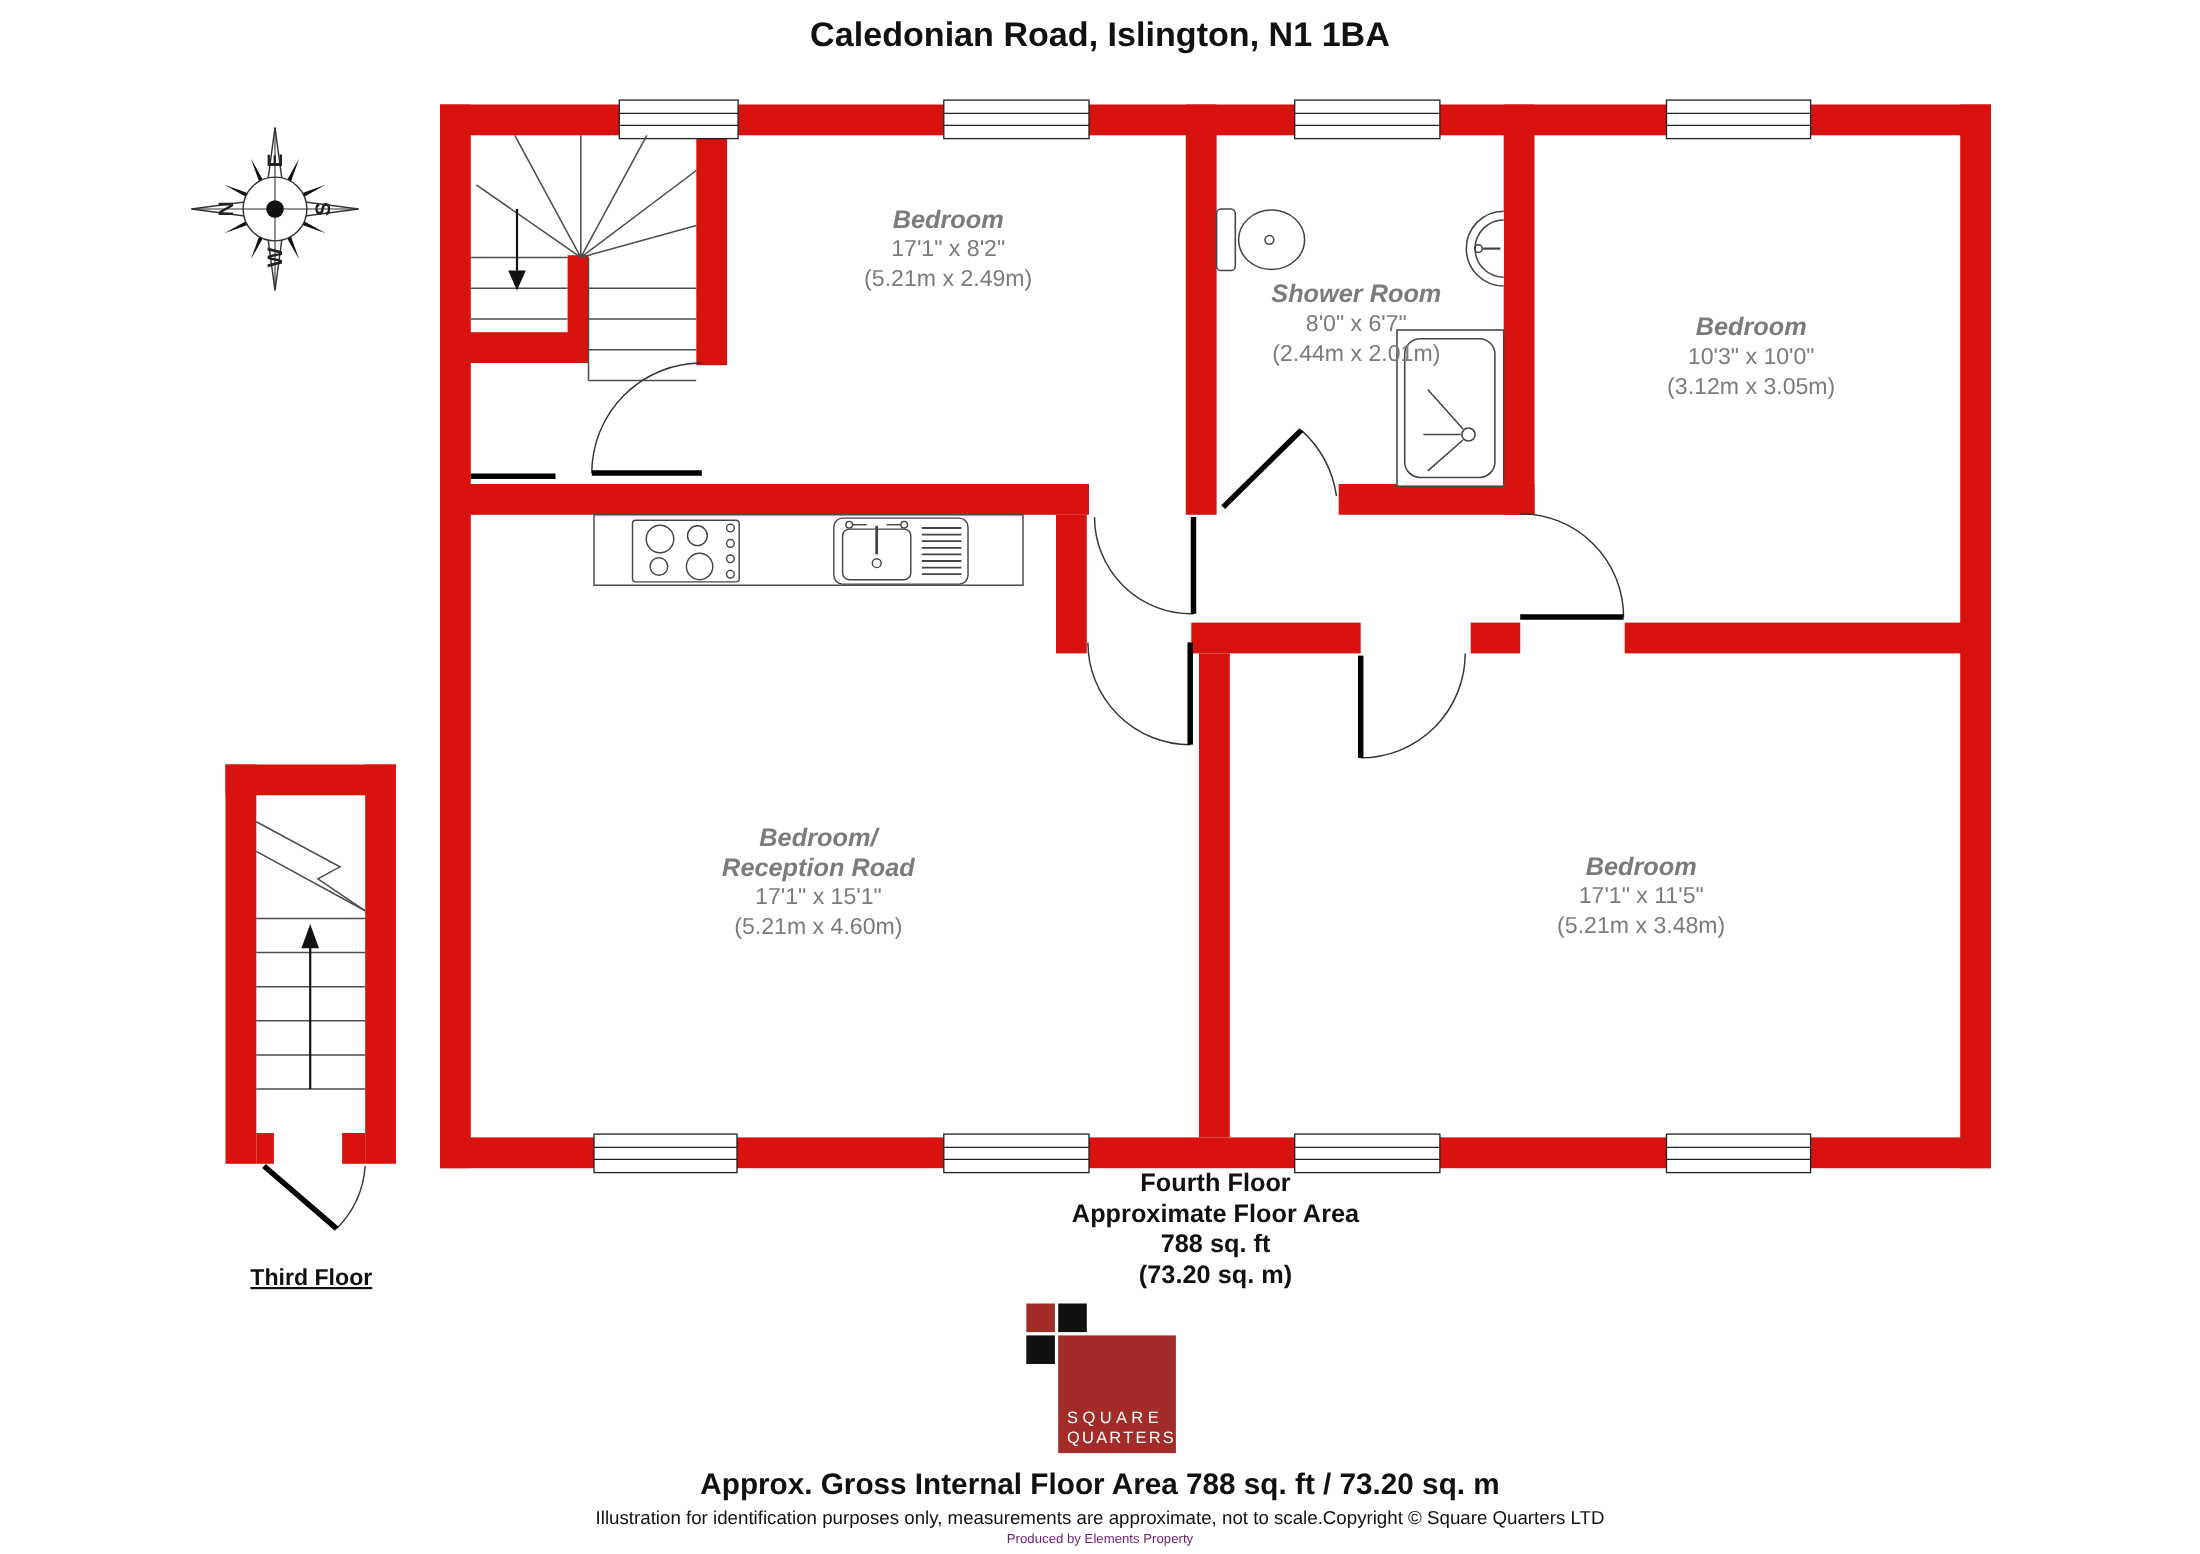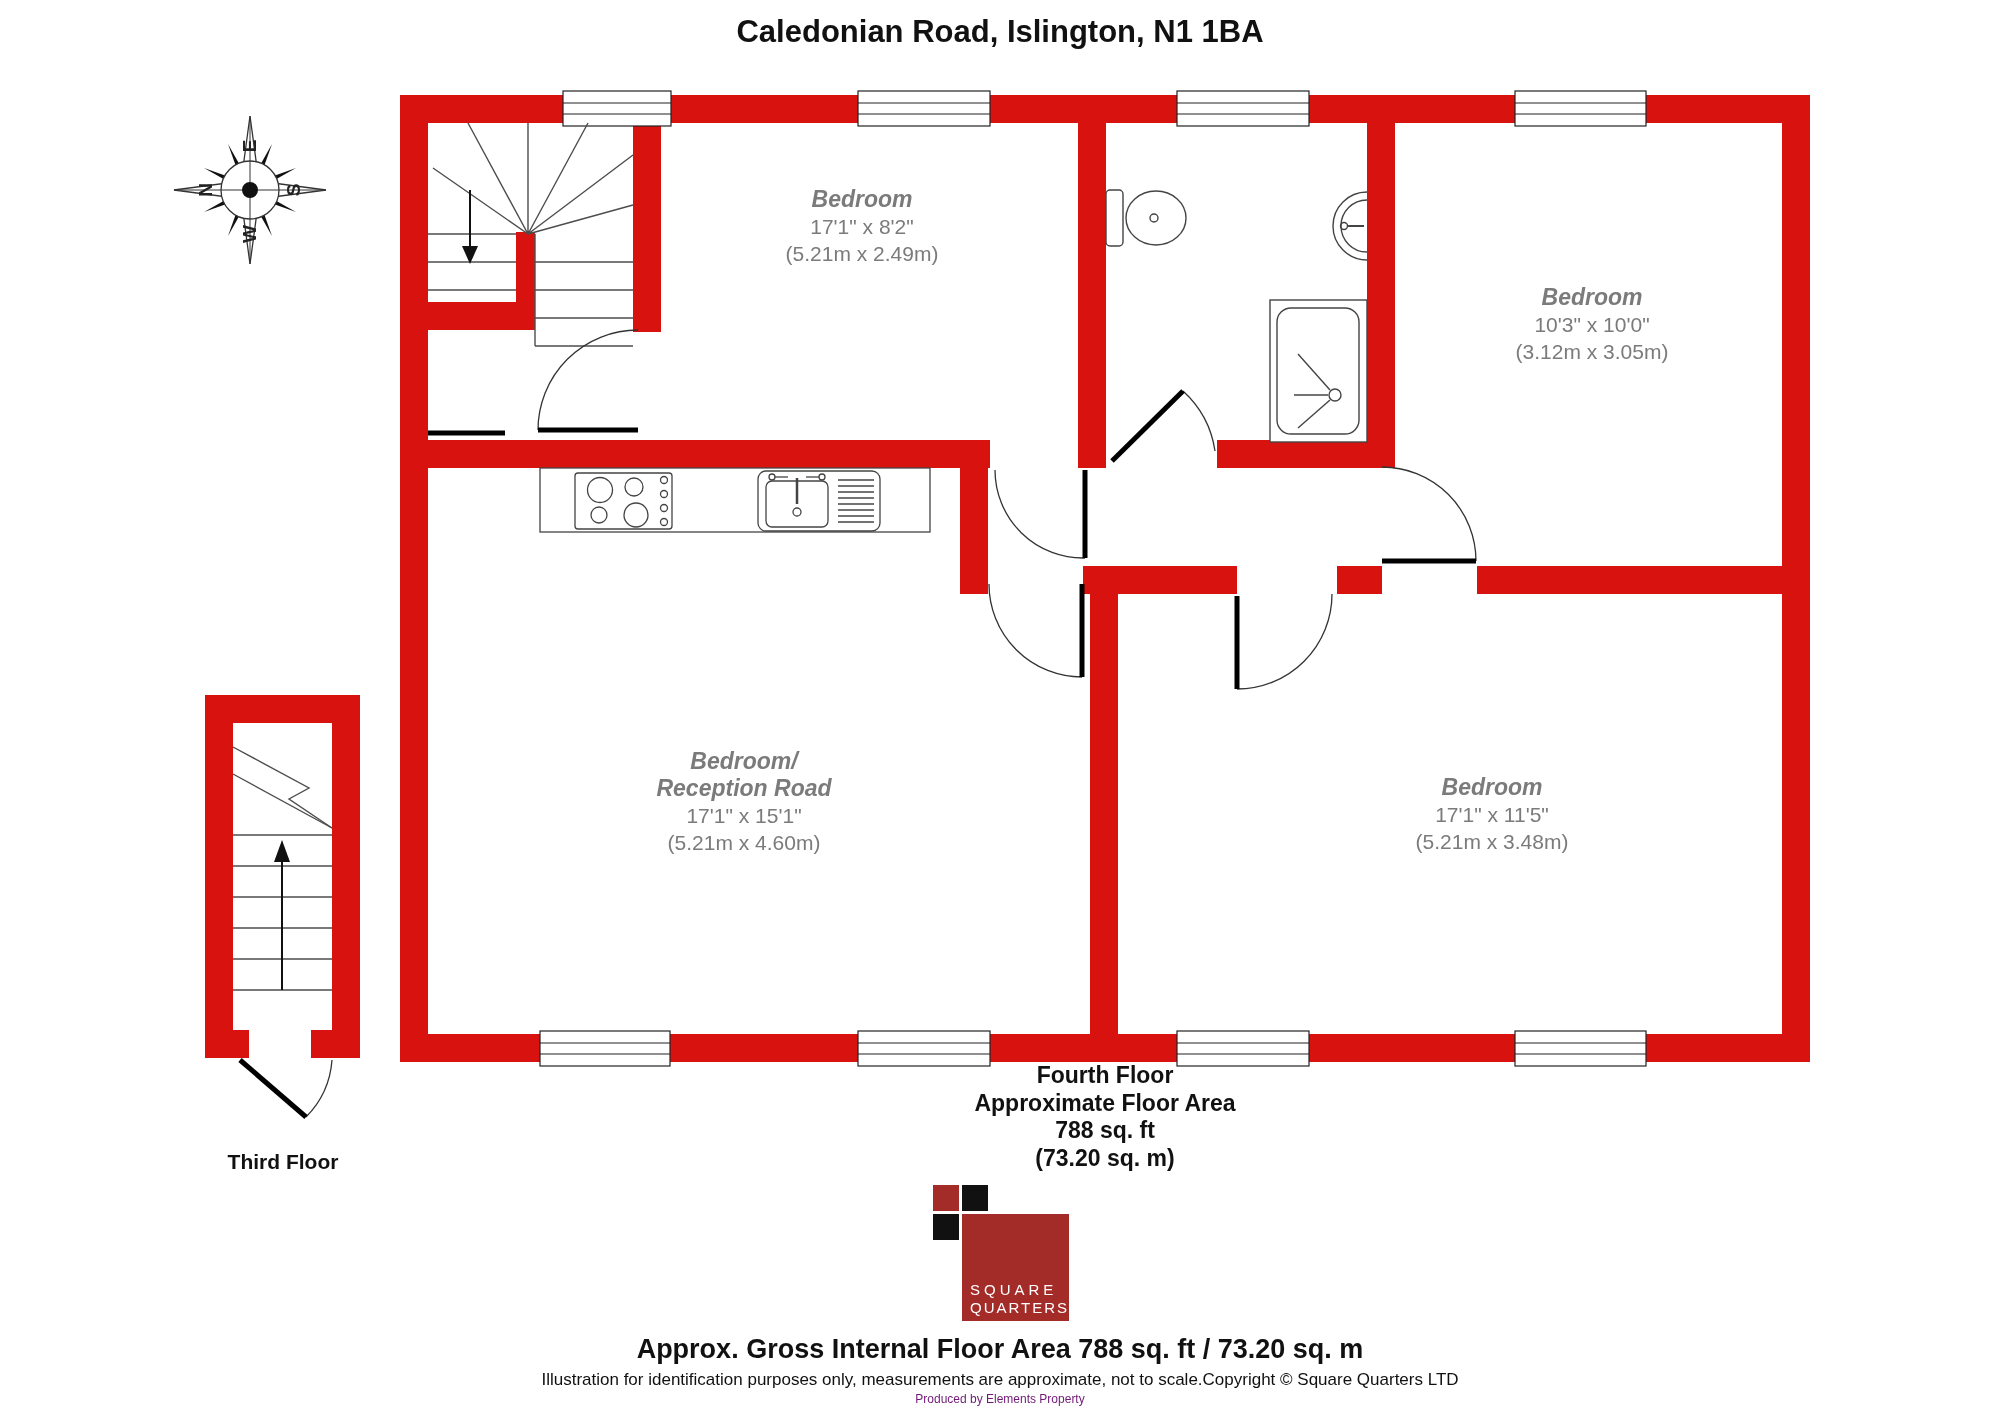--- a/index.html
+++ b/index.html
@@ -255,20 +255,25 @@
       </g>
     </g>
   </svg>
 
   <div class="abs centered room-label" style="left:862px;top:186px;">
     <div class="room-name">Bedroom</div>
     <div class="room-dims">17'1" x 8'2"</div>
     <div class="room-dims">(5.21m x 2.49m)</div>
   </div>
 
+  <div class="abs centered room-label" style="left:1233px;top:254px;">
+    <div class="room-name">Shower Room</div>
+    <div class="room-dims">8'0" x 6'7"</div>
+    <div class="room-dims">(2.44m x 2.01m)</div>
+  </div>
 
   <div class="abs centered room-label" style="left:1592px;top:284px;">
     <div class="room-name">Bedroom</div>
     <div class="room-dims">10'3" x 10'0"</div>
     <div class="room-dims">(3.12m x 3.05m)</div>
   </div>
 
   <div class="abs centered room-label" style="left:744px;top:748px;">
     <div class="room-name">Bedroom/</div>
     <div class="room-name">Reception Road</div>
@@ -282,21 +287,21 @@
     <div class="room-dims">(5.21m x 3.48m)</div>
   </div>
 
   <div class="abs centered floor-summary" style="left:1105px;top:1062px;">
     <div>Fourth Floor</div>
     <div>Approximate Floor Area</div>
     <div>788 sq. ft</div>
     <div>(73.20 sq. m)</div>
   </div>
 
-  <div class="abs centered third-floor-label" style="left:283px;top:1150px;">Third Floor</div>
+  <div class="abs centered third-floor-label" style="left:283px;top:1150px;text-decoration:underline;">Third Floor</div>
 
   <div>
     <div class="logo-sq" style="left:933px;top:1185px;width:26px;height:26px;background:#A32C28;"></div>
     <div class="logo-sq" style="left:962px;top:1185px;width:26px;height:26px;background:#111111;"></div>
     <div class="logo-sq" style="left:933px;top:1214px;width:26px;height:26px;background:#111111;"></div>
     <div class="logo-sq" style="left:962px;top:1214px;width:107px;height:107px;background:#A32C28;"></div>
     <div class="logo-text" style="left:970px;top:1281px;">SQUARE</div>
     <div class="logo-text" style="left:970px;top:1299px;letter-spacing:2px;">QUARTERS</div>
   </div>
 

